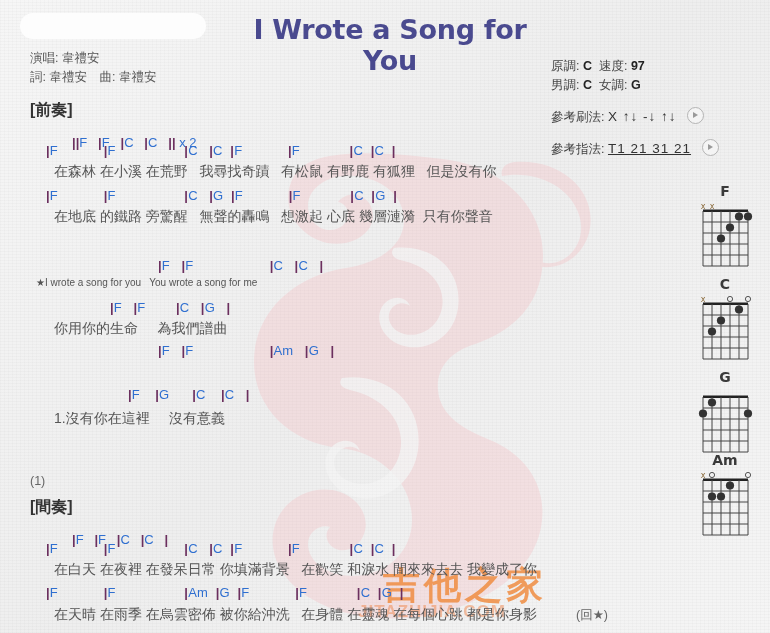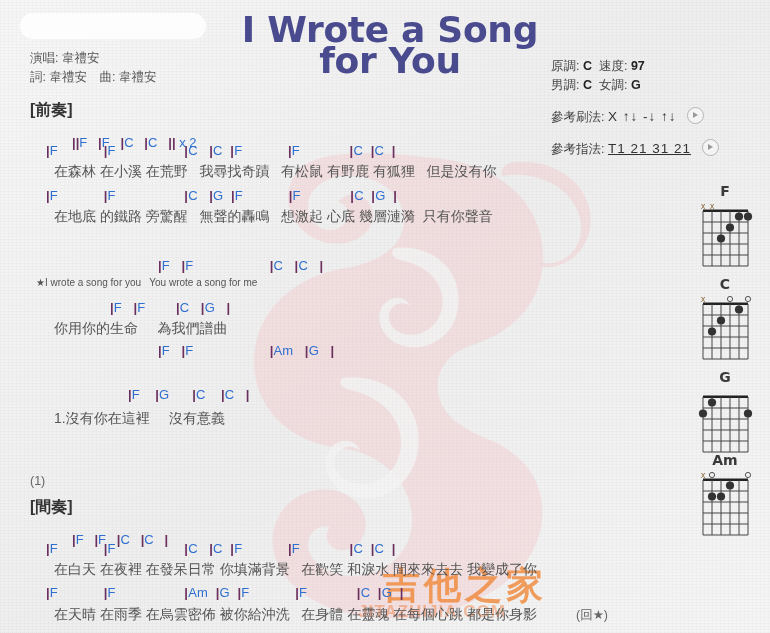--- a/index.html
+++ b/index.html
@@ -40,21 +40,21 @@
   }
   .sheet{position:absolute;inset:0;}
 
   
   #redaction-bar{
     position:absolute;left:20px;top:13px;width:186px;height:26px;
     background:#fdfdfd;border-radius:13px;
   }
   #page-title{
     position:absolute;left:240px;top:14px;width:300px;
-    text-align:center;font-size:36px;font-weight:bold;
+    text-align:center;font-size:27px;font-weight:bold;
     color:#4a4a8f;line-height:31px;letter-spacing:-.3px;
     font-family:"DejaVu Sans",sans-serif;
   }
   .meta-line{position:absolute;font-size:12.5px;color:#555;white-space:nowrap;}
   #meta-singer{left:30px;top:50px;}
   #meta-credits{left:30px;top:69px;}
 
   
   .info-line{position:absolute;font-size:12.5px;color:#444;white-space:nowrap;margin-top:44px;}
   #info-key{left:551px;top:14px;}

